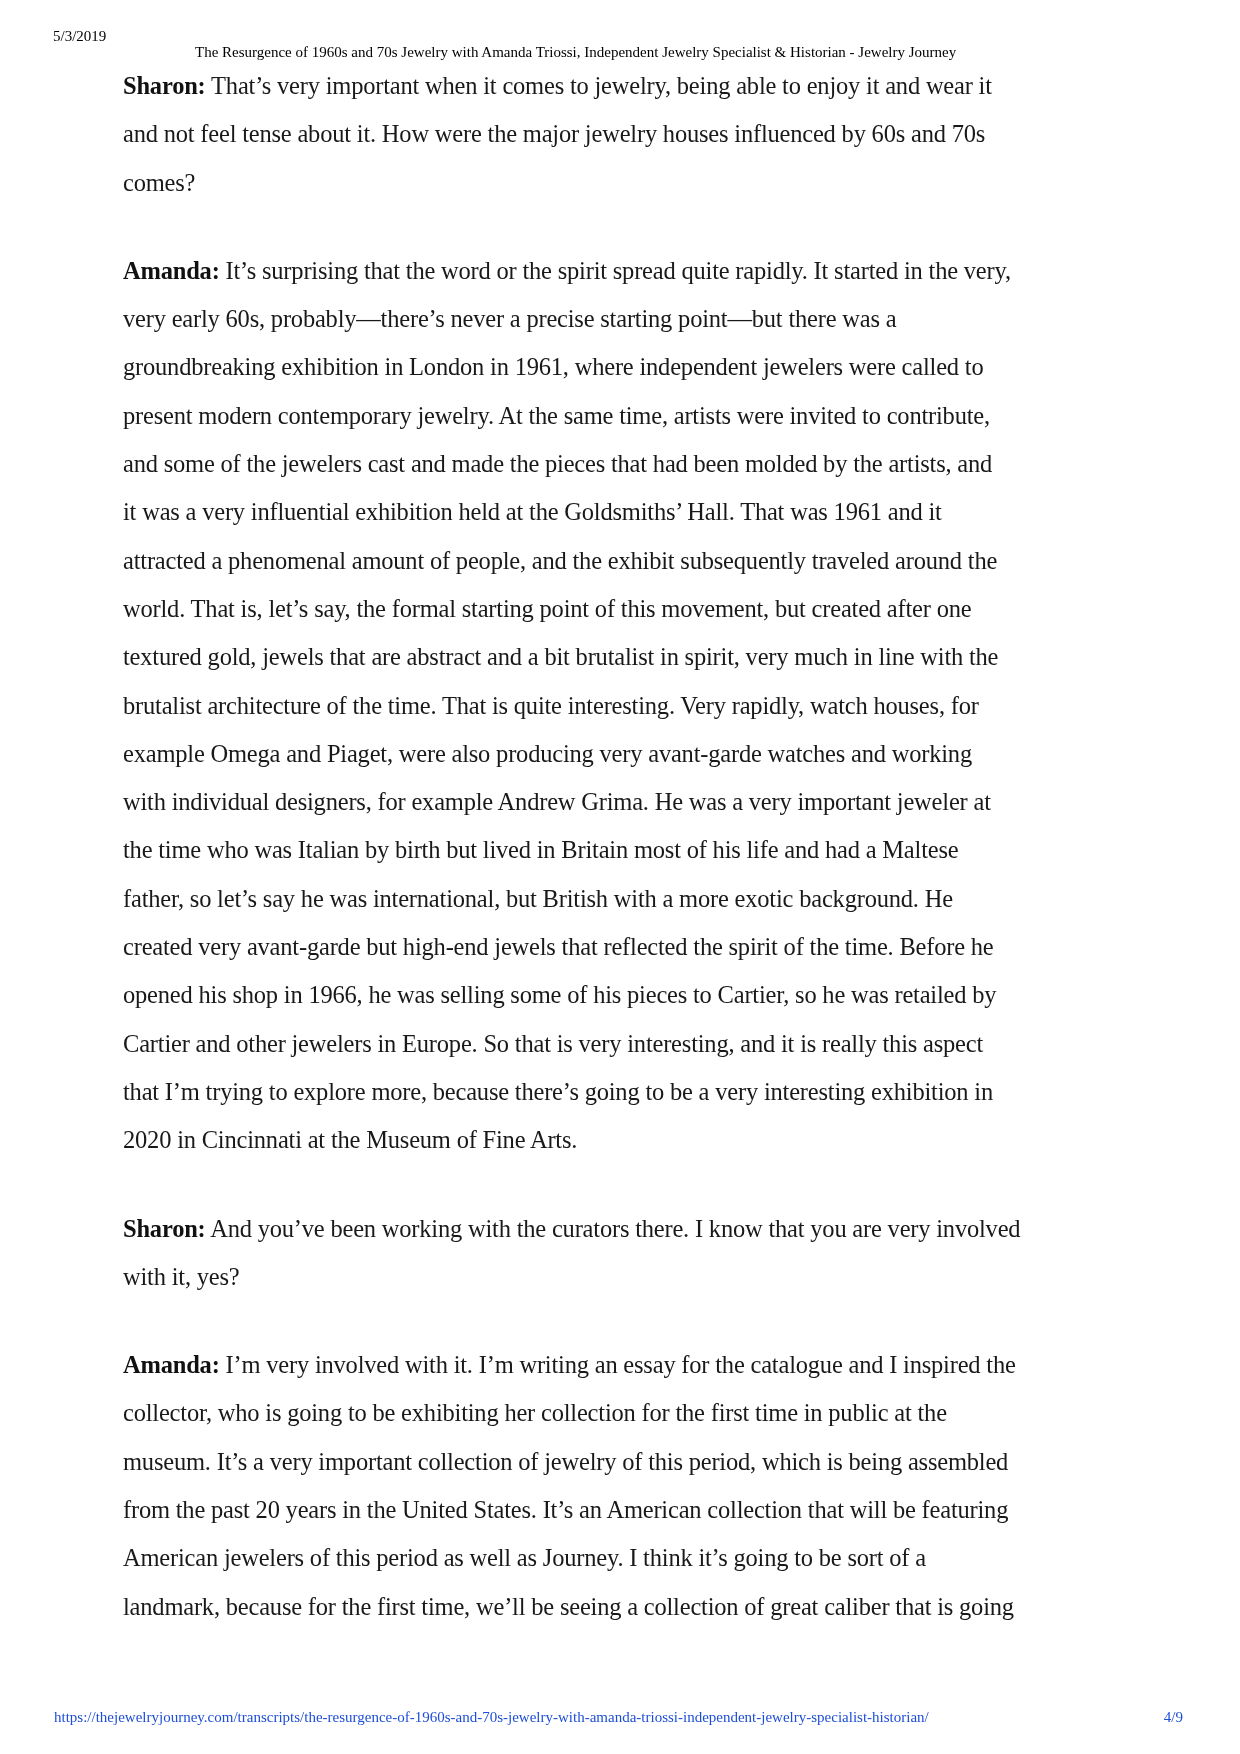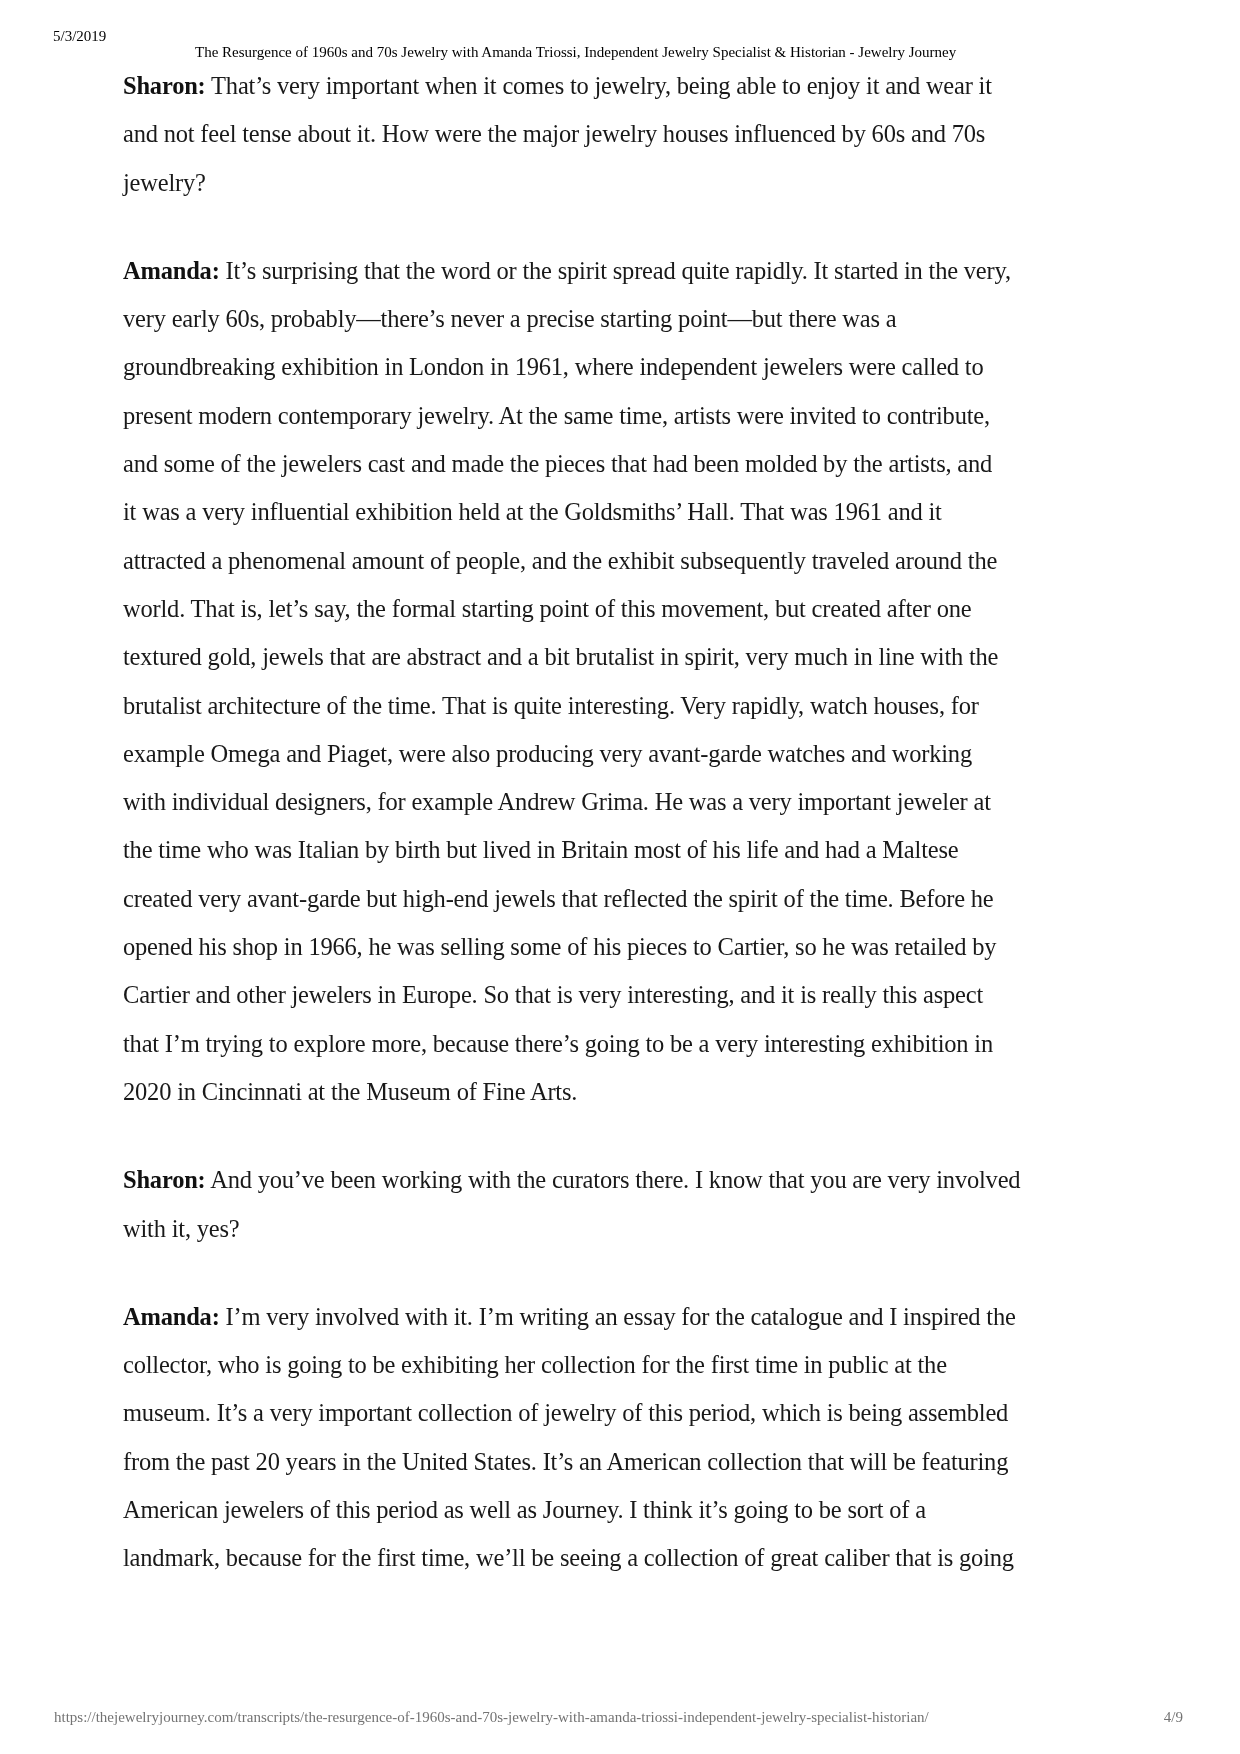--- a/index.html
+++ b/index.html
@@ -59,21 +59,21 @@
   .speaker { font-weight: 700; color: #111111; }
   
   .page-footer {
     position: absolute;
     bottom: 28px;
     left: 0;
     right: 0;
     height: 18px;
     font-size: 15px;
     line-height: 18px;
-    color: #737373;
+    color: #1d4ed8;
   }
   .page-footer .url {
     position: absolute;
     left: 54px;
     top: 0;
     white-space: nowrap;
   }
   .page-footer .pageno {
     position: absolute;
     right: 57px;
@@ -88,36 +88,37 @@
 
   <header class="page-header">
     <span class="date">5/3/2019</span>
     <span class="title">The Resurgence of 1960s and 70s Jewelry with Amanda Triossi, Independent Jewelry Specialist &amp; Historian - Jewelry Journey</span>
   </header>
 
   <main class="content" id="transcript">
       <div class="paragraph">
         <div class="line"><strong class="speaker">Sharon:</strong> That’s very important when it comes to jewelry, being able to enjoy it and wear it</div>
         <div class="line">and not feel tense about it. How were the major jewelry houses influenced by 60s and 70s</div>
-        <div class="line">jewelry?</div>
+        <div class="line">comes?</div>
       </div>
       <div class="paragraph">
         <div class="line"><strong class="speaker">Amanda:</strong> It’s surprising that the word or the spirit spread quite rapidly. It started in the very,</div>
         <div class="line">very early 60s, probably—there’s never a precise starting point—but there was a</div>
         <div class="line">groundbreaking exhibition in London in 1961, where independent jewelers were called to</div>
         <div class="line">present modern contemporary jewelry. At the same time, artists were invited to contribute,</div>
         <div class="line">and some of the jewelers cast and made the pieces that had been molded by the artists, and</div>
         <div class="line">it was a very influential exhibition held at the Goldsmiths’ Hall. That was 1961 and it</div>
         <div class="line">attracted a phenomenal amount of people, and the exhibit subsequently traveled around the</div>
         <div class="line">world. That is, let’s say, the formal starting point of this movement, but created after one</div>
         <div class="line">textured gold, jewels that are abstract and a bit brutalist in spirit, very much in line with the</div>
         <div class="line">brutalist architecture of the time. That is quite interesting. Very rapidly, watch houses, for</div>
         <div class="line">example Omega and Piaget, were also producing very avant-garde watches and working</div>
         <div class="line">with individual designers, for example Andrew Grima. He was a very important jeweler at</div>
         <div class="line">the time who was Italian by birth but lived in Britain most of his life and had a Maltese</div>
+        <div class="line">father, so let’s say he was international, but British with a more exotic background. He</div>
         <div class="line">created very avant-garde but high-end jewels that reflected the spirit of the time. Before he</div>
         <div class="line">opened his shop in 1966, he was selling some of his pieces to Cartier, so he was retailed by</div>
         <div class="line">Cartier and other jewelers in Europe. So that is very interesting, and it is really this aspect</div>
         <div class="line">that I’m trying to explore more, because there’s going to be a very interesting exhibition in</div>
         <div class="line">2020 in Cincinnati at the Museum of Fine Arts.</div>
       </div>
       <div class="paragraph">
         <div class="line"><strong class="speaker">Sharon:</strong> And you’ve been working with the curators there. I know that you are very involved</div>
         <div class="line">with it, yes?</div>
       </div>

